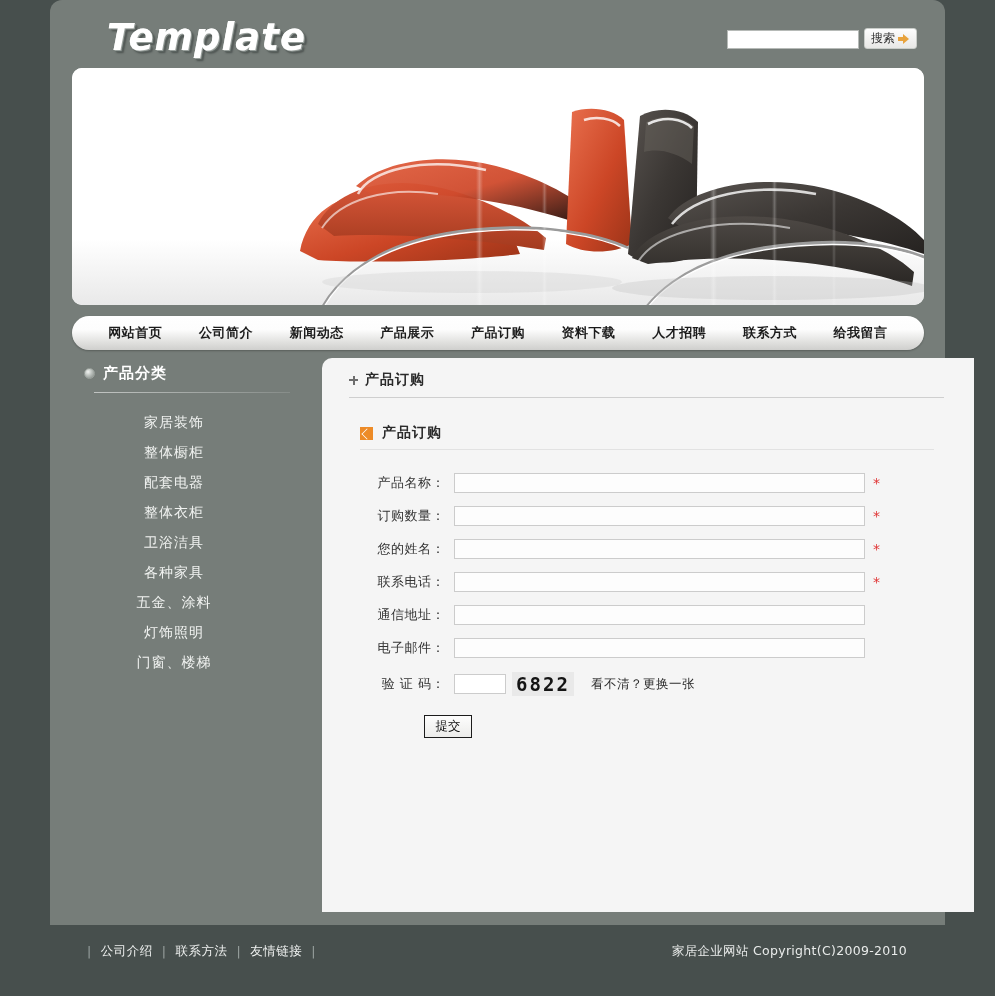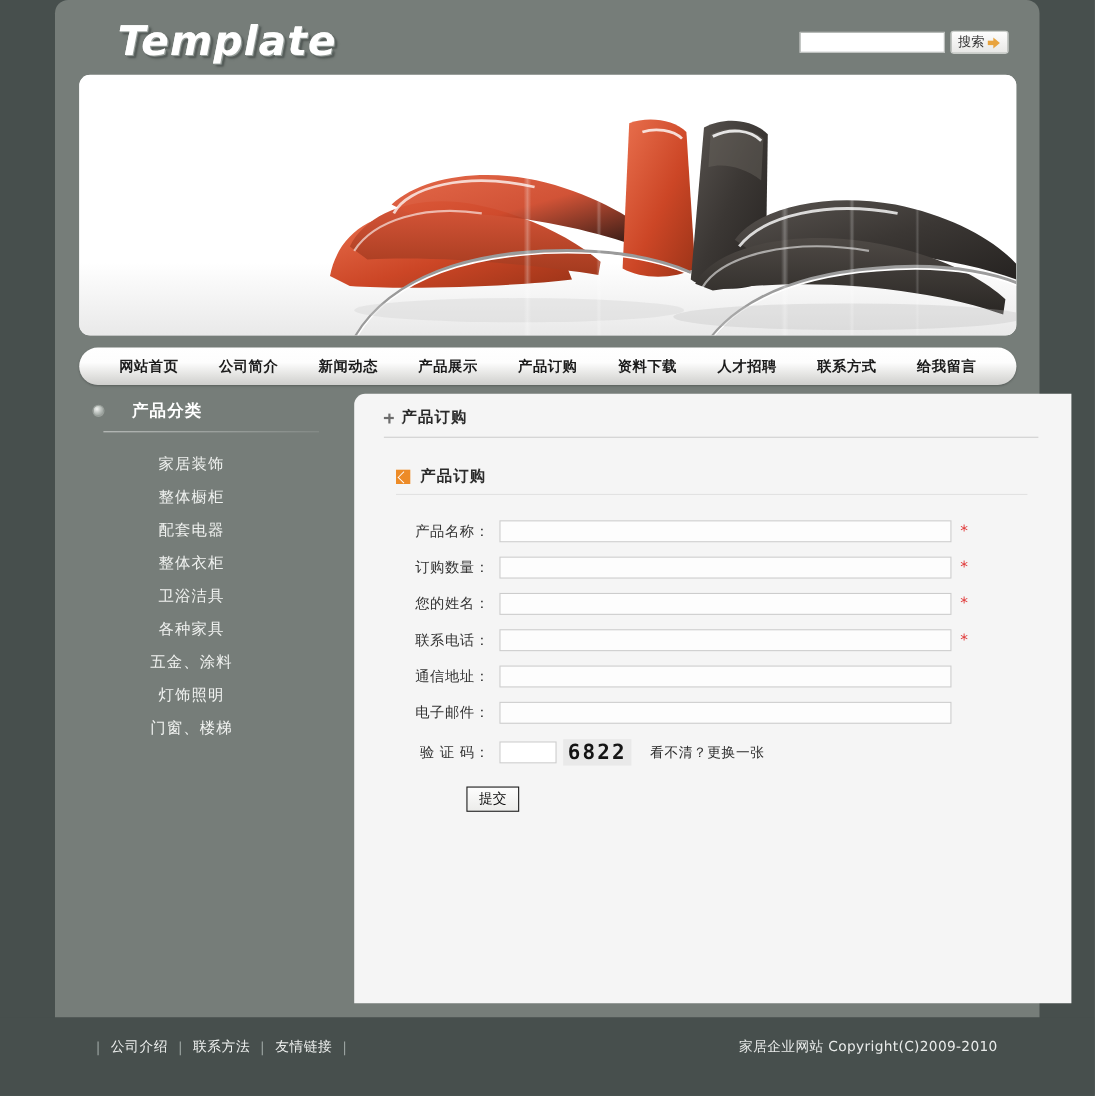--- a/index.html
+++ b/index.html
@@ -47,21 +47,21 @@
        2px 2px 1px #5d6562,
        3px 3px 2px rgba(40,46,44,.55);
     background: linear-gradient(180deg,#ffffff 0%, #ffffff 45%, #c9cfcb 60%, #ffffff 100%);
     -webkit-background-clip: text;
     background-clip: text;
   }
   .search-wrap {
     position: absolute;
     right: 28px; top: 28px;
     display: flex;
-    align-items: center;
+    align-items: flex-end;
     gap: 5px;
   }
   .search-input {
     width: 132px;
     height: 19px;
     border: 1px solid #b6bab7;
     background: #ffffff;
     font-size: 12px;
     padding: 1px 3px;
     outline: none;
@@ -140,21 +140,21 @@
 
   
   .sidebar {
     position: absolute;
     left: 22px; top: 360px;
     width: 230px;
   }
   .side-head {
     display: flex;
     align-items: center;
-    gap: 25px;
+    gap: 8px;
     padding: 0 0 0 12px;
     height: 26px;
     text-align: center;
   }
   .side-bullet {
     width: 11px; height: 11px;
     border-radius: 50%;
     background: radial-gradient(circle at 35% 32%, #f1f3f1 0%, #b9bfbb 45%, #7f8682 100%);
     border: 1px solid #9aa19c;
   }

